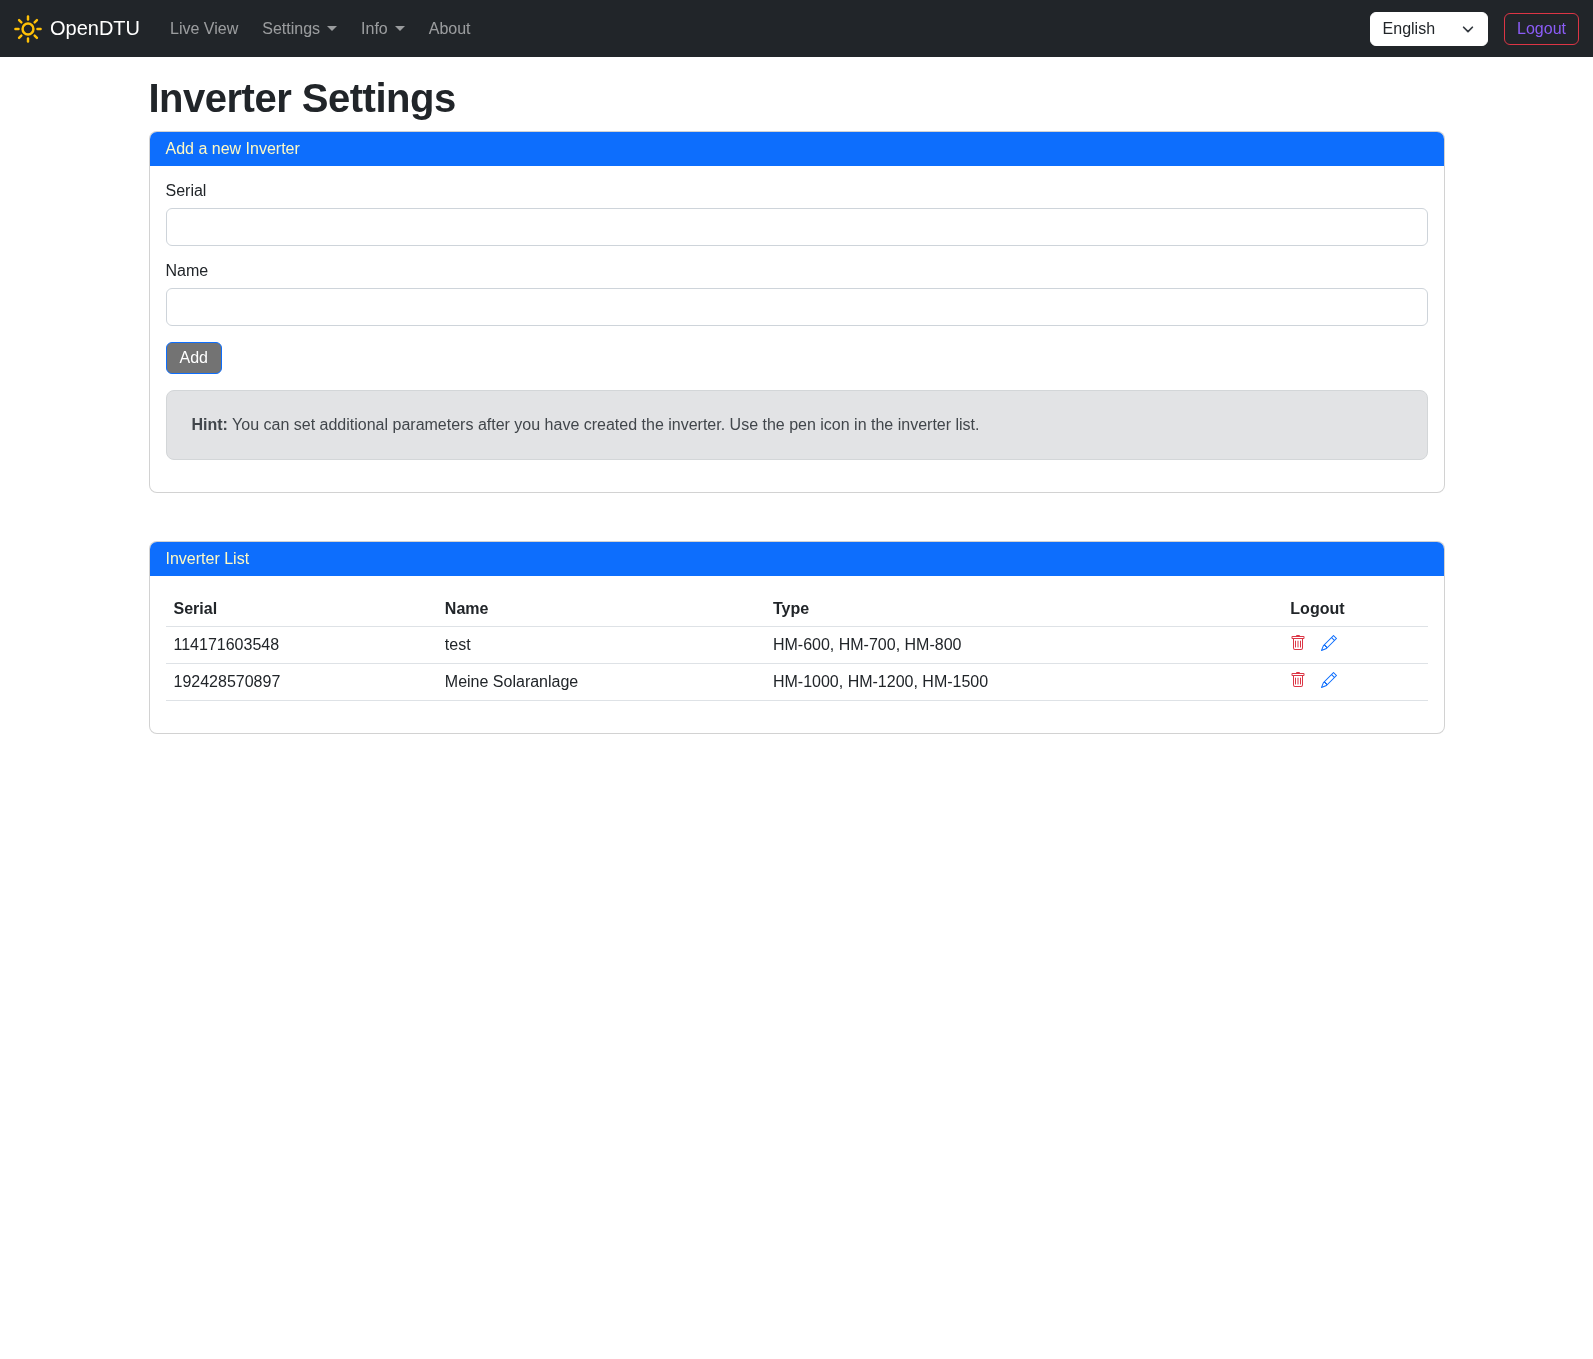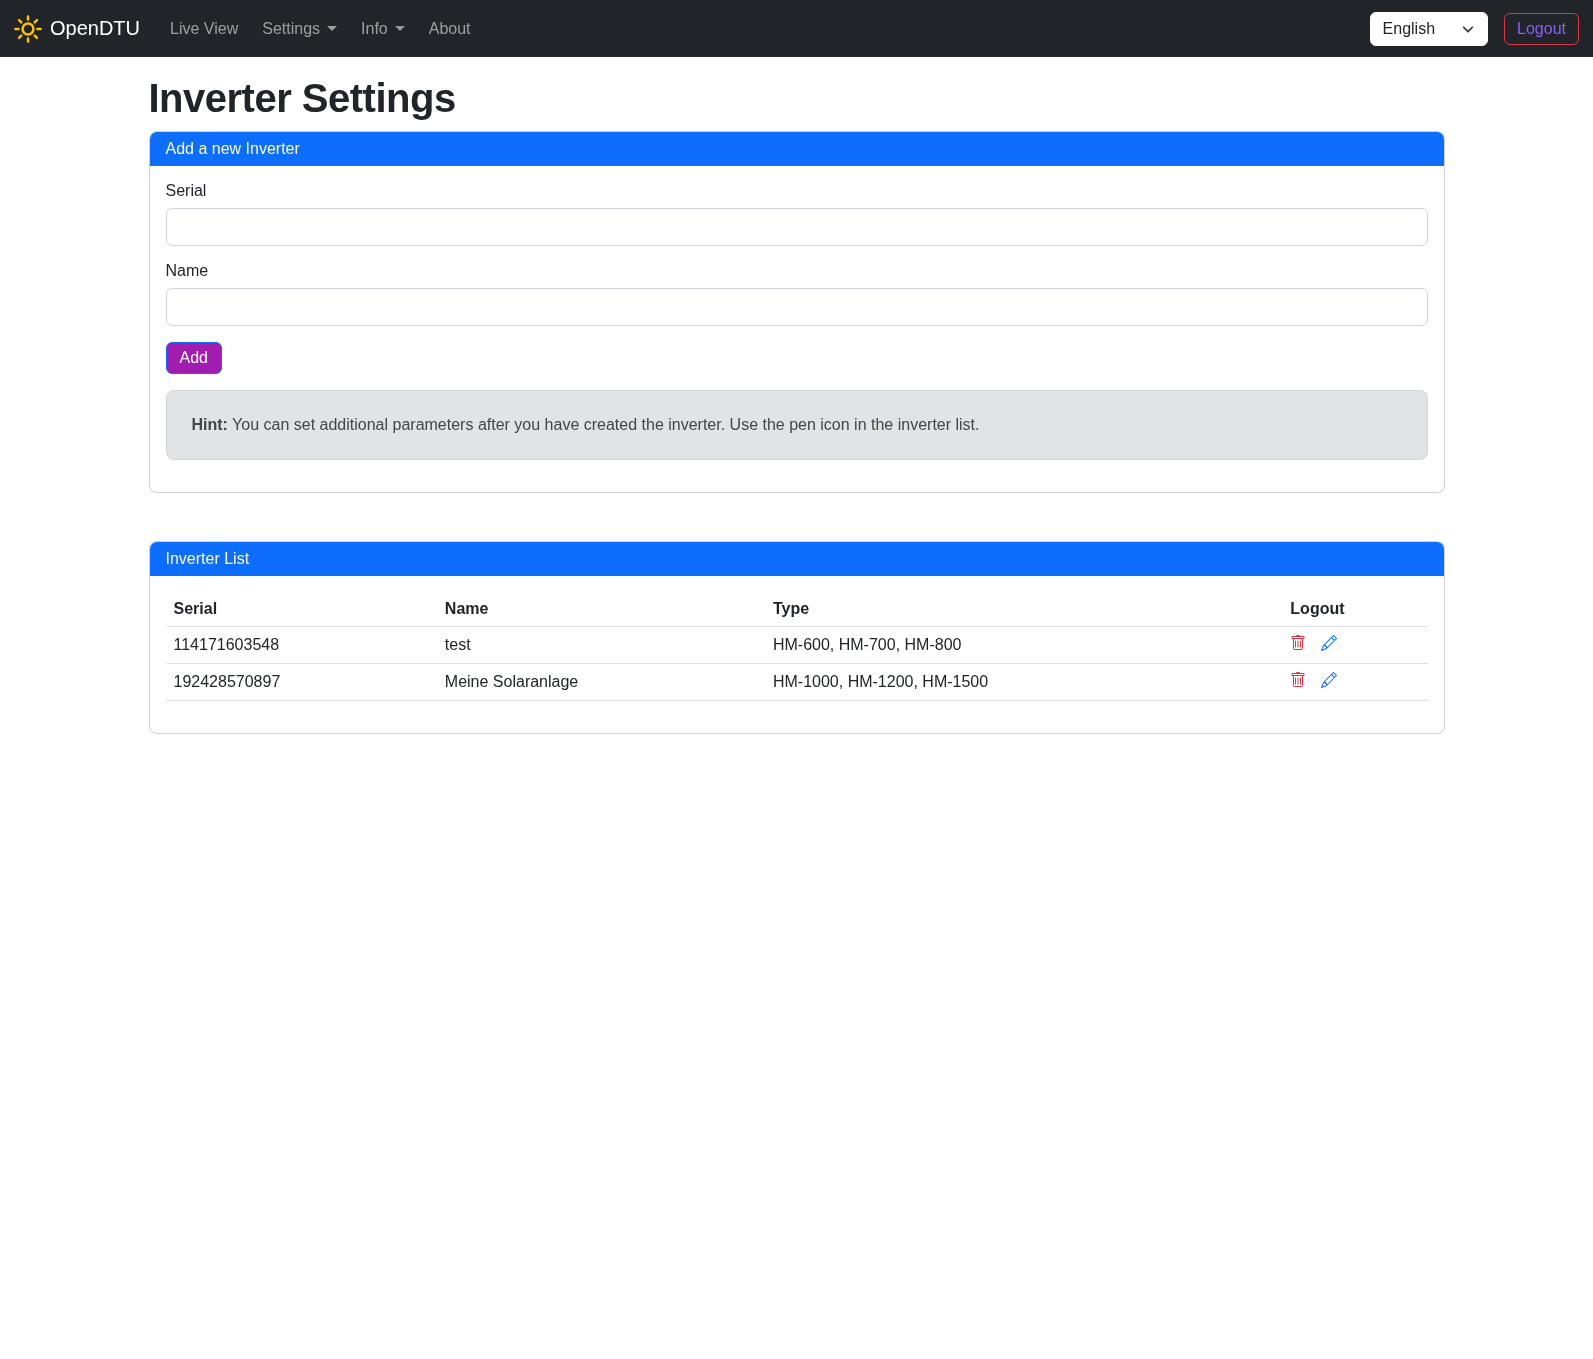--- a/index.html
+++ b/index.html
@@ -102,21 +102,21 @@
     padding: 6px 12px;
     font-size: 16px;
     font-family: inherit;
     color: #212529;
     border: 1px solid #ced4da;
     border-radius: 6px;
     margin-bottom: 16px;
     outline: none;
   }
   .btn-primary {
-    background: #a21caf;
+    background: #737373;
     border: 1px solid #0d6efd;
     color: #fff;
     border-radius: 6px;
     padding: 6px 13px;
     font-size: 16px;
     font-family: inherit;
     cursor: pointer;
   }
   .alert-secondary {
     margin-top: 16px;

